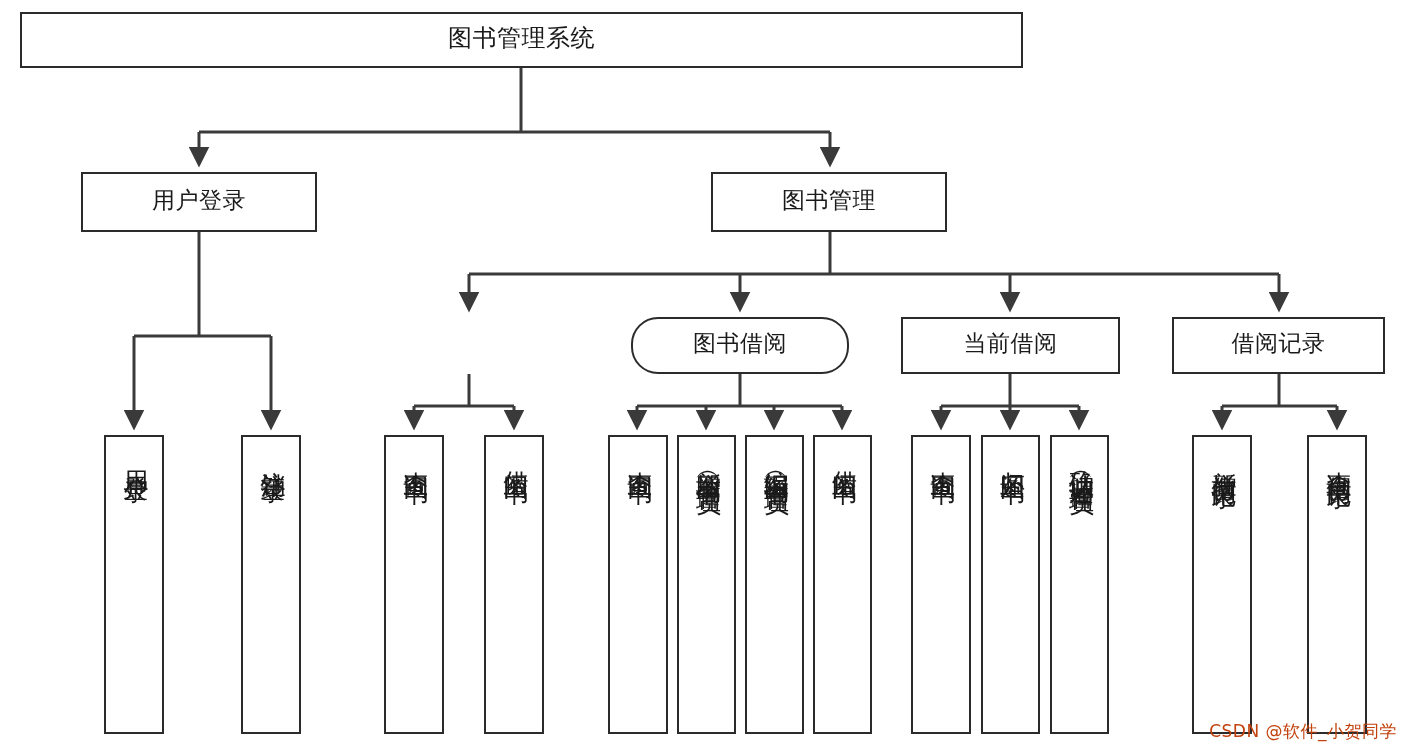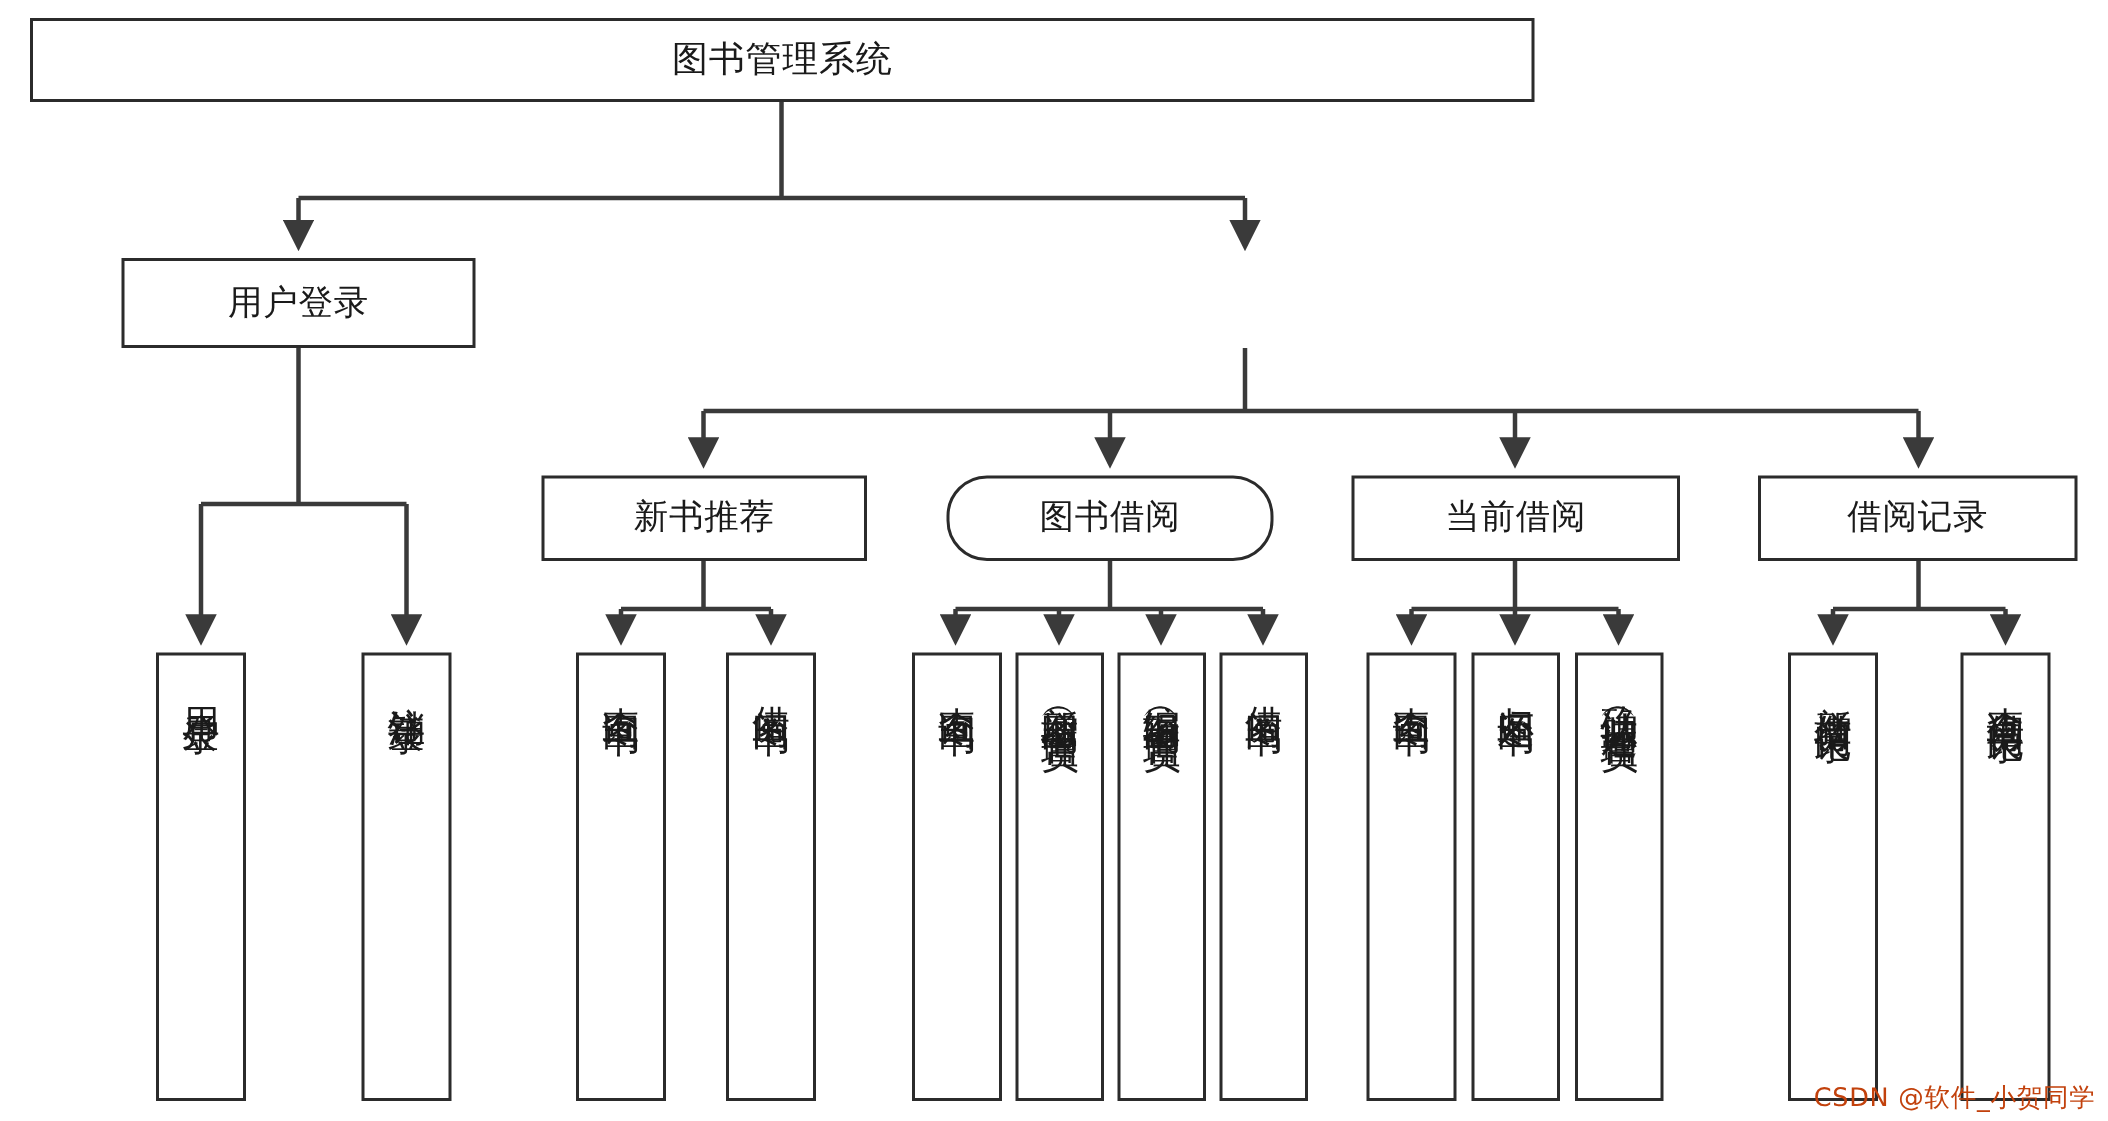--- a/index.html
+++ b/index.html
@@ -39,20 +39,21 @@
     justify-content: center;
     z-index: 2;
   }
   .node .label {
     display: block;
     text-align: center;
     color: #1a1a1a;
     letter-spacing: 0.5px;
     line-height: 1.22;
     white-space: nowrap;
+    font-family: Liberation Mono, monospace;
   }
   
   .node.h .label {
     font-size: 23px;
   }
   .node.root .label {
     font-size: 24px;
   }
   
   .node.v {
@@ -137,24 +138,24 @@
   </svg>
 
   <div class="node h root" style="left:20px; top:12px; width:1003px; height:56px;">
     <span class="label">图书管理系统</span>
   </div>
 
   <div class="node h" style="left:81px; top:172px; width:236px; height:60px;">
     <span class="label">用户登录</span>
   </div>
 
-
-  <div class="node h" style="left:361px; top:317px; width:217px; height:57px;">
-    <span class="label">新书推荐</span>
-  </div>
+  <div class="node h" style="left:711px; top:172px; width:236px; height:60px;">
+    <span class="label">图书管理</span>
+  </div>
+
 
   <div class="node h" style="left:631px; top:317px; width:218px; height:57px;border-radius:27px;">
     <span class="label">图书借阅</span>
   </div>
 
   <div class="node h" style="left:901px; top:317px; width:219px; height:57px;justify-content:center;">
     <span class="label">当前借阅</span>
   </div>
 
   <div class="node h" style="left:1172px; top:317px; width:213px; height:57px;">

